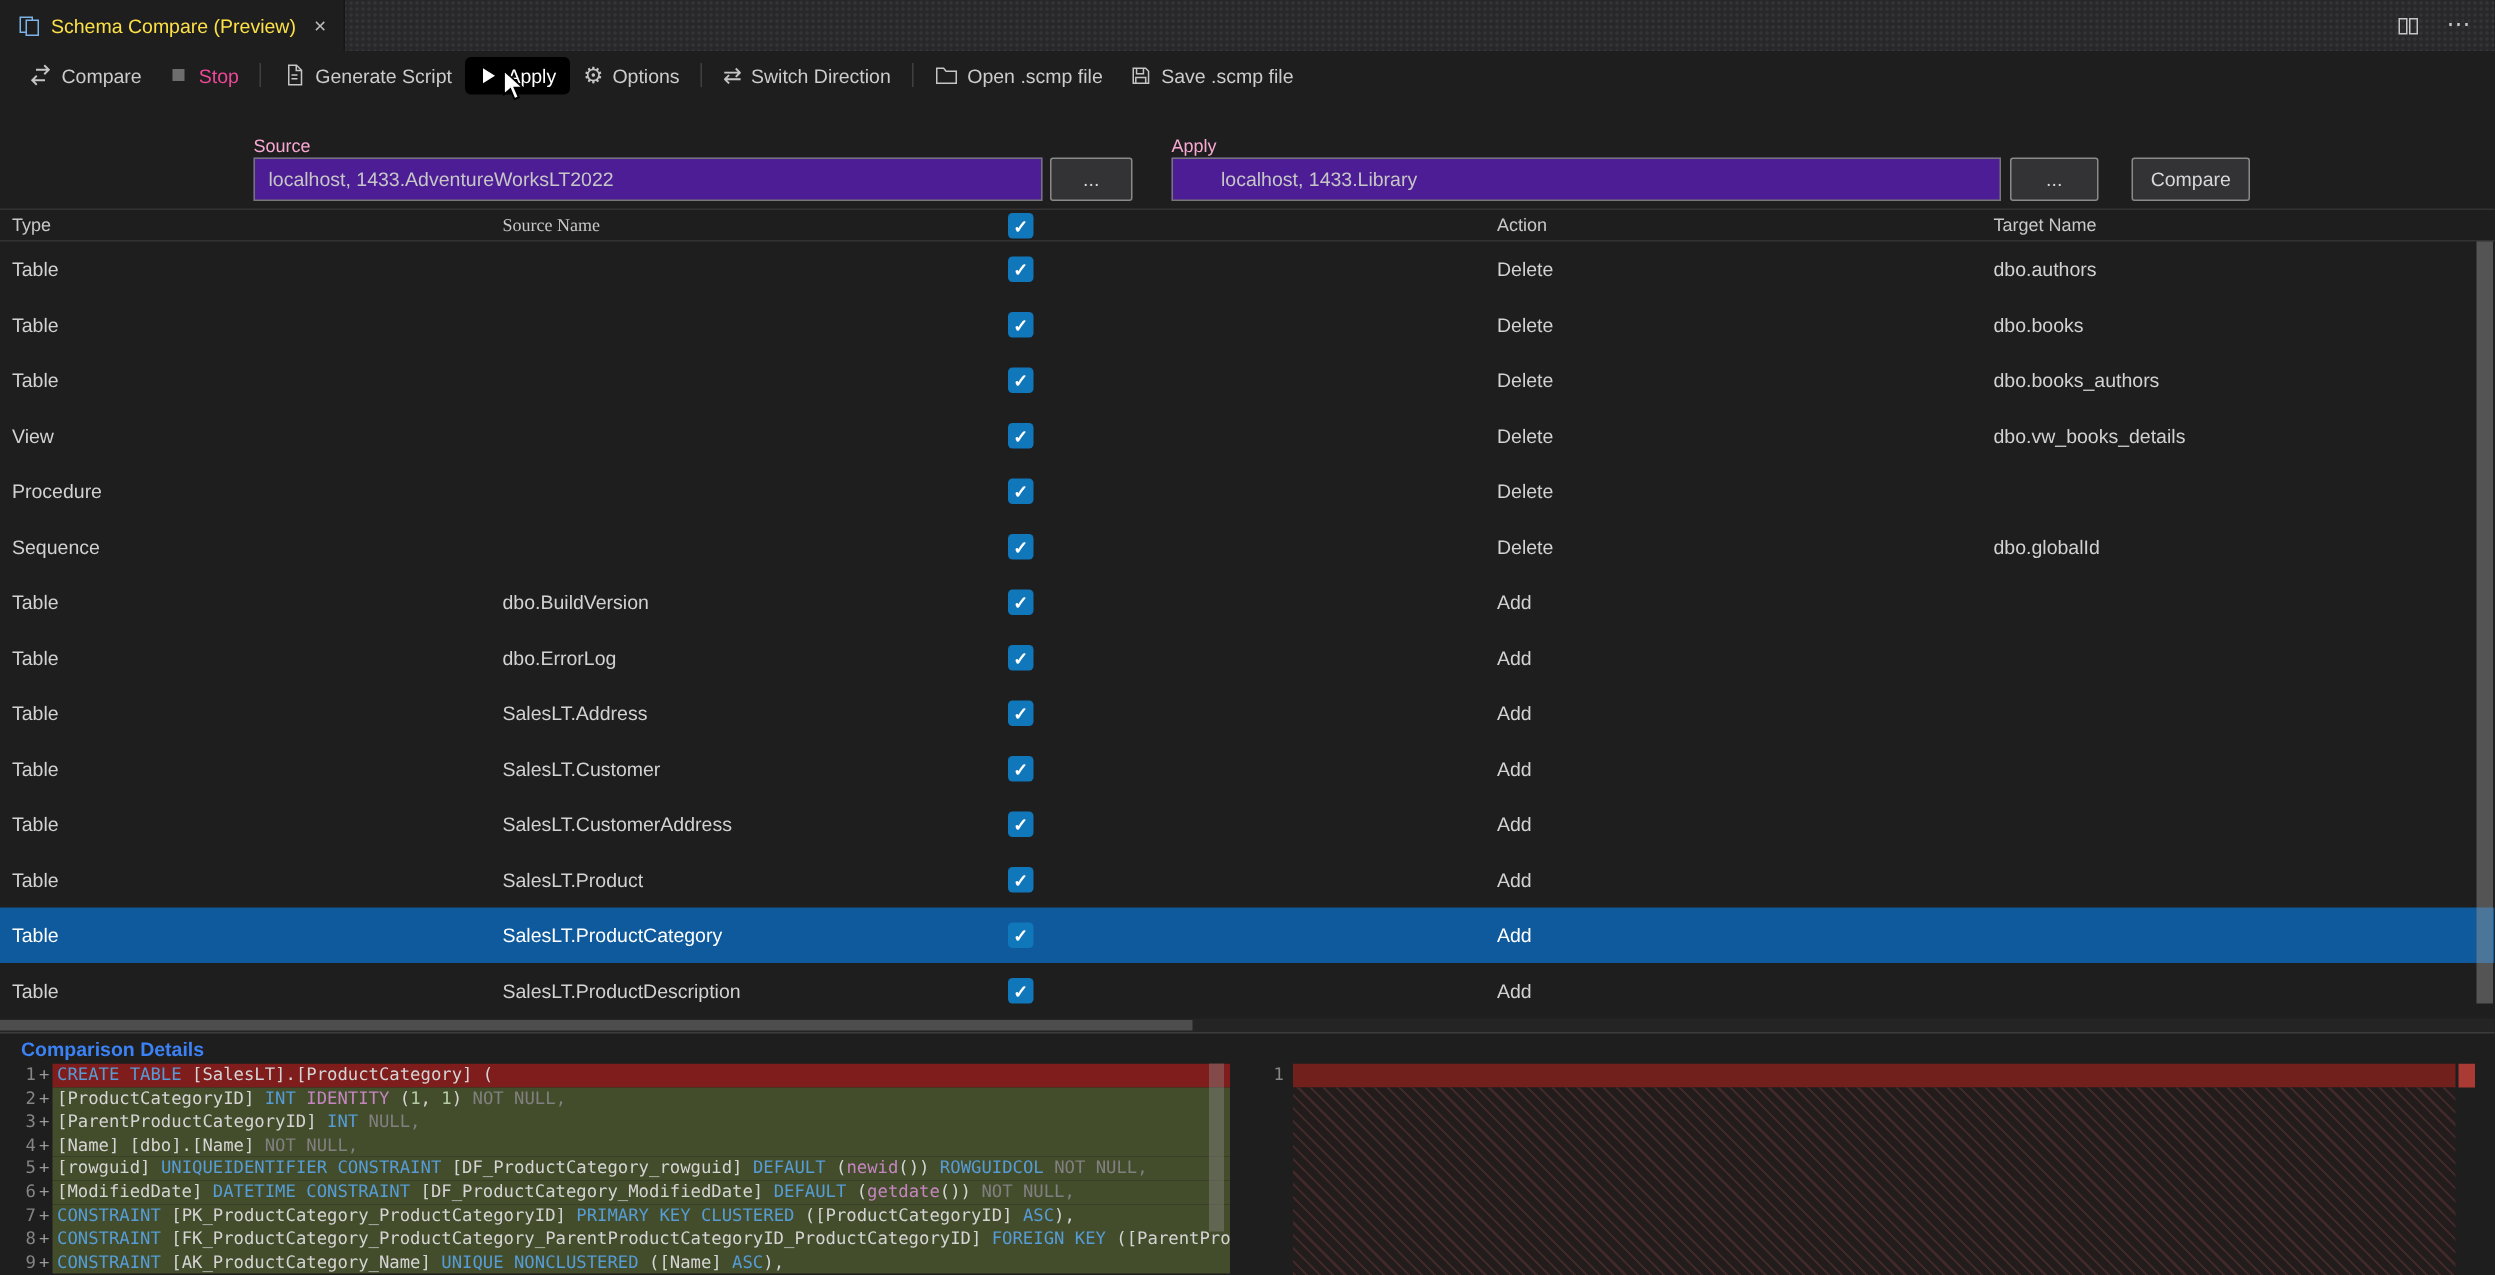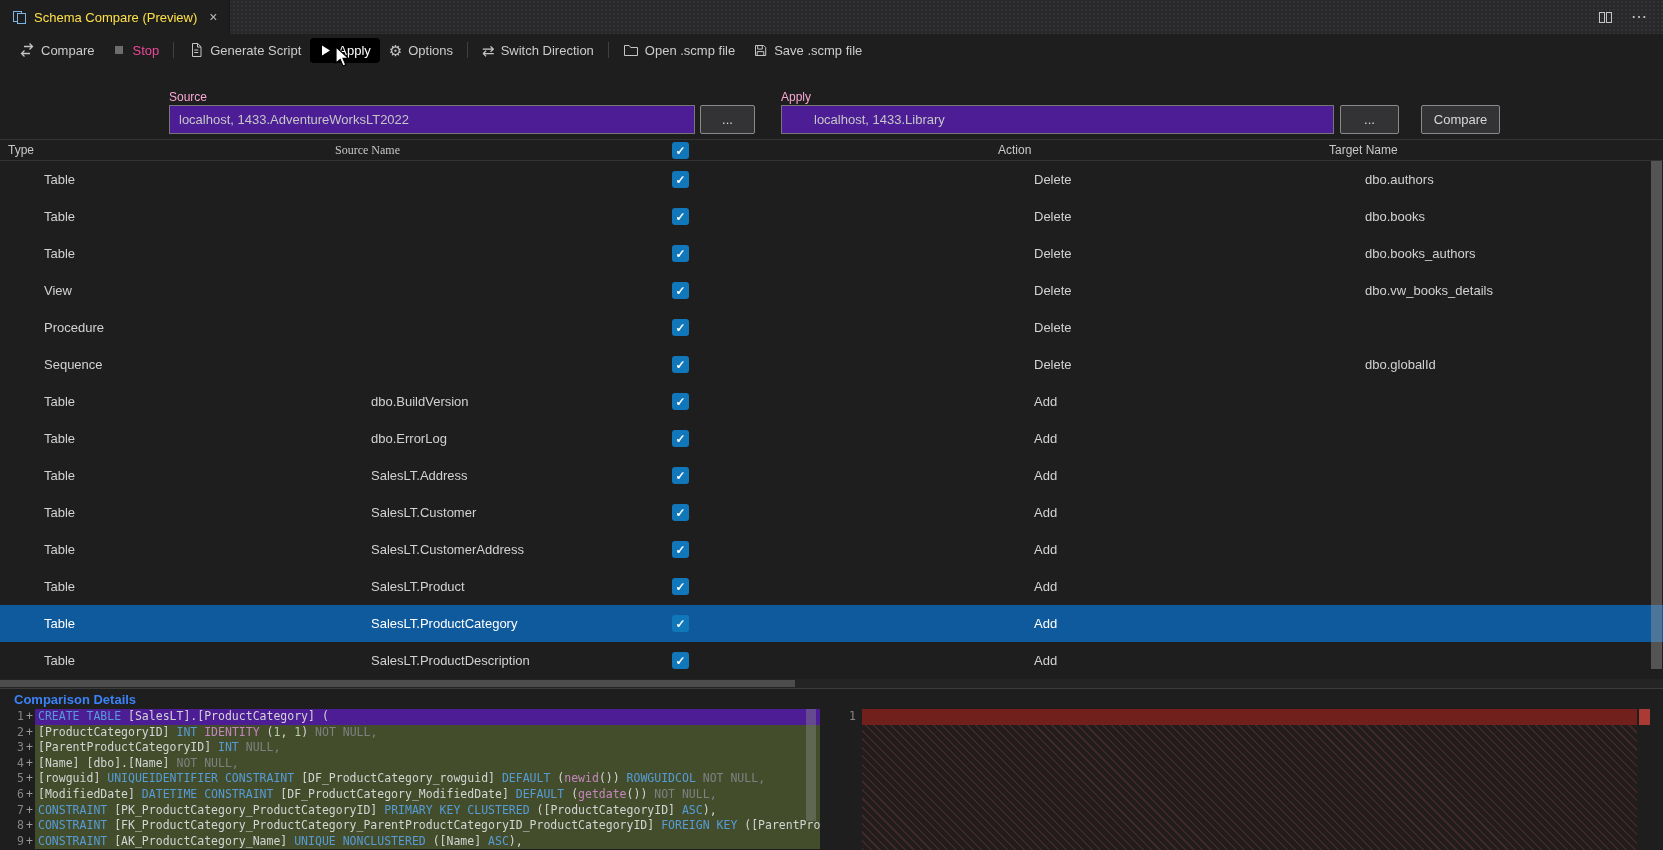--- a/index.html
+++ b/index.html
@@ -57,21 +57,21 @@
   .grid-header{ position:absolute; top:139px; left:0; right:0; height:22px;
                 border-top:1px solid #333333; border-bottom:1px solid #333333;
                 font-size:12px; color:#c8c8c8; background:#1e1e1e; }
   .hcell{ position:absolute; top:0; line-height:21px; white-space:nowrap; }
   .h-type{ left:8px; } .h-source{ left:335px;font-family:Liberation Serif, serif; } .h-action{ left:998px; } .h-target{ left:1329px; }
   .h-check{ position:absolute; left:672px; top:2px; }
 
   .grid-body{ position:absolute; top:161px; left:0; right:0; height:518px; overflow:hidden; }
   .grid-row{ position:relative; height:37px; font-size:13px; color:#d2d2d2; cursor:pointer; }
   .grid-row.selected{ background:#0e5a9c; color:#ffffff; }
-  .cell{ position:absolute; top:0; line-height:37px; white-space:nowrap;margin-left:36px; }
+  .cell{ position:absolute; top:0; line-height:37px; white-space:nowrap; }
   .c-type{ left:8px; } .c-source{ left:335px; } .c-action{ left:998px; } .c-target{ left:1329px; }
   .cell-check{ position:absolute; left:672px; top:10px; }
   .checkbox{ width:17px; height:17px; background:#1177bb; border-radius:3px;
              display:flex; align-items:center; justify-content:center; cursor:pointer; }
   .check-glyph{ color:#ffffff; font-size:12px; font-weight:bold; line-height:1; }
 
   .vscroll{ position:absolute; right:1px; top:161px; width:11px; height:518px; }
   .vscroll-thumb{ position:absolute; left:0; top:0; width:11px; height:508px; background:rgba(150,150,150,.45); }
 
   .hscroll{ position:absolute; left:0; top:679px; right:0; height:9px; background:#242424; }
@@ -81,21 +81,21 @@
   .details{ position:absolute; left:0; top:688px; right:0; bottom:0;
             border-top:1px solid #3c3c3c; background:#1e1e1e; }
   .details-title{ font-size:13px; font-weight:bold; color:#3b82f6; padding:3px 0 0 14px; height:20px; }
   .diff{ position:absolute; left:0; top:20px; right:0; bottom:0;
          font-family:"DejaVu Sans Mono", monospace; font-size:11.5px; }
   .left-pane{ position:absolute; left:0; top:0; width:820px; bottom:0; overflow:hidden; }
   .code-line{ display:flex; height:15.6px; line-height:15.6px; white-space:pre; }
   .ln{ width:24px; flex:none; text-align:right; color:#858585; }
   .plus{ width:11px; flex:none; text-align:center; color:#9a9a9a; }
   .code-text{ flex:1; background:#434d2b; padding-left:3px; overflow:hidden; }
-  .code-line.sel .code-text{ background:#4c1d95; }
+  .code-line.sel .code-text{ background:#7f1d1d; }
   .tok-kw{ color:#569cd6; } .tok-fn{ color:#c586c0; } .tok-pl{ color:#d4d4d4; }
   .tok-gr{ color:#808080; } .tok-nm{ color:#b5cea8; }
   .l-scroll{ position:absolute; left:806px; top:0; width:10px; height:112px; background:rgba(140,140,140,.4); }
 
   .right-pane{ position:absolute; left:838px; top:0; right:0; bottom:0; overflow:hidden; }
   .r-ln{ position:absolute; left:0; top:0; width:18px; height:15.6px; line-height:15.6px;
          text-align:right; color:#858585; }
   .r-del{ position:absolute; left:24px; right:26px; top:0; height:15.6px; background:#72201c; }
   .r-hatch{ position:absolute; left:24px; right:26px; top:15.6px; bottom:0;
             background-color:#231c1c;

